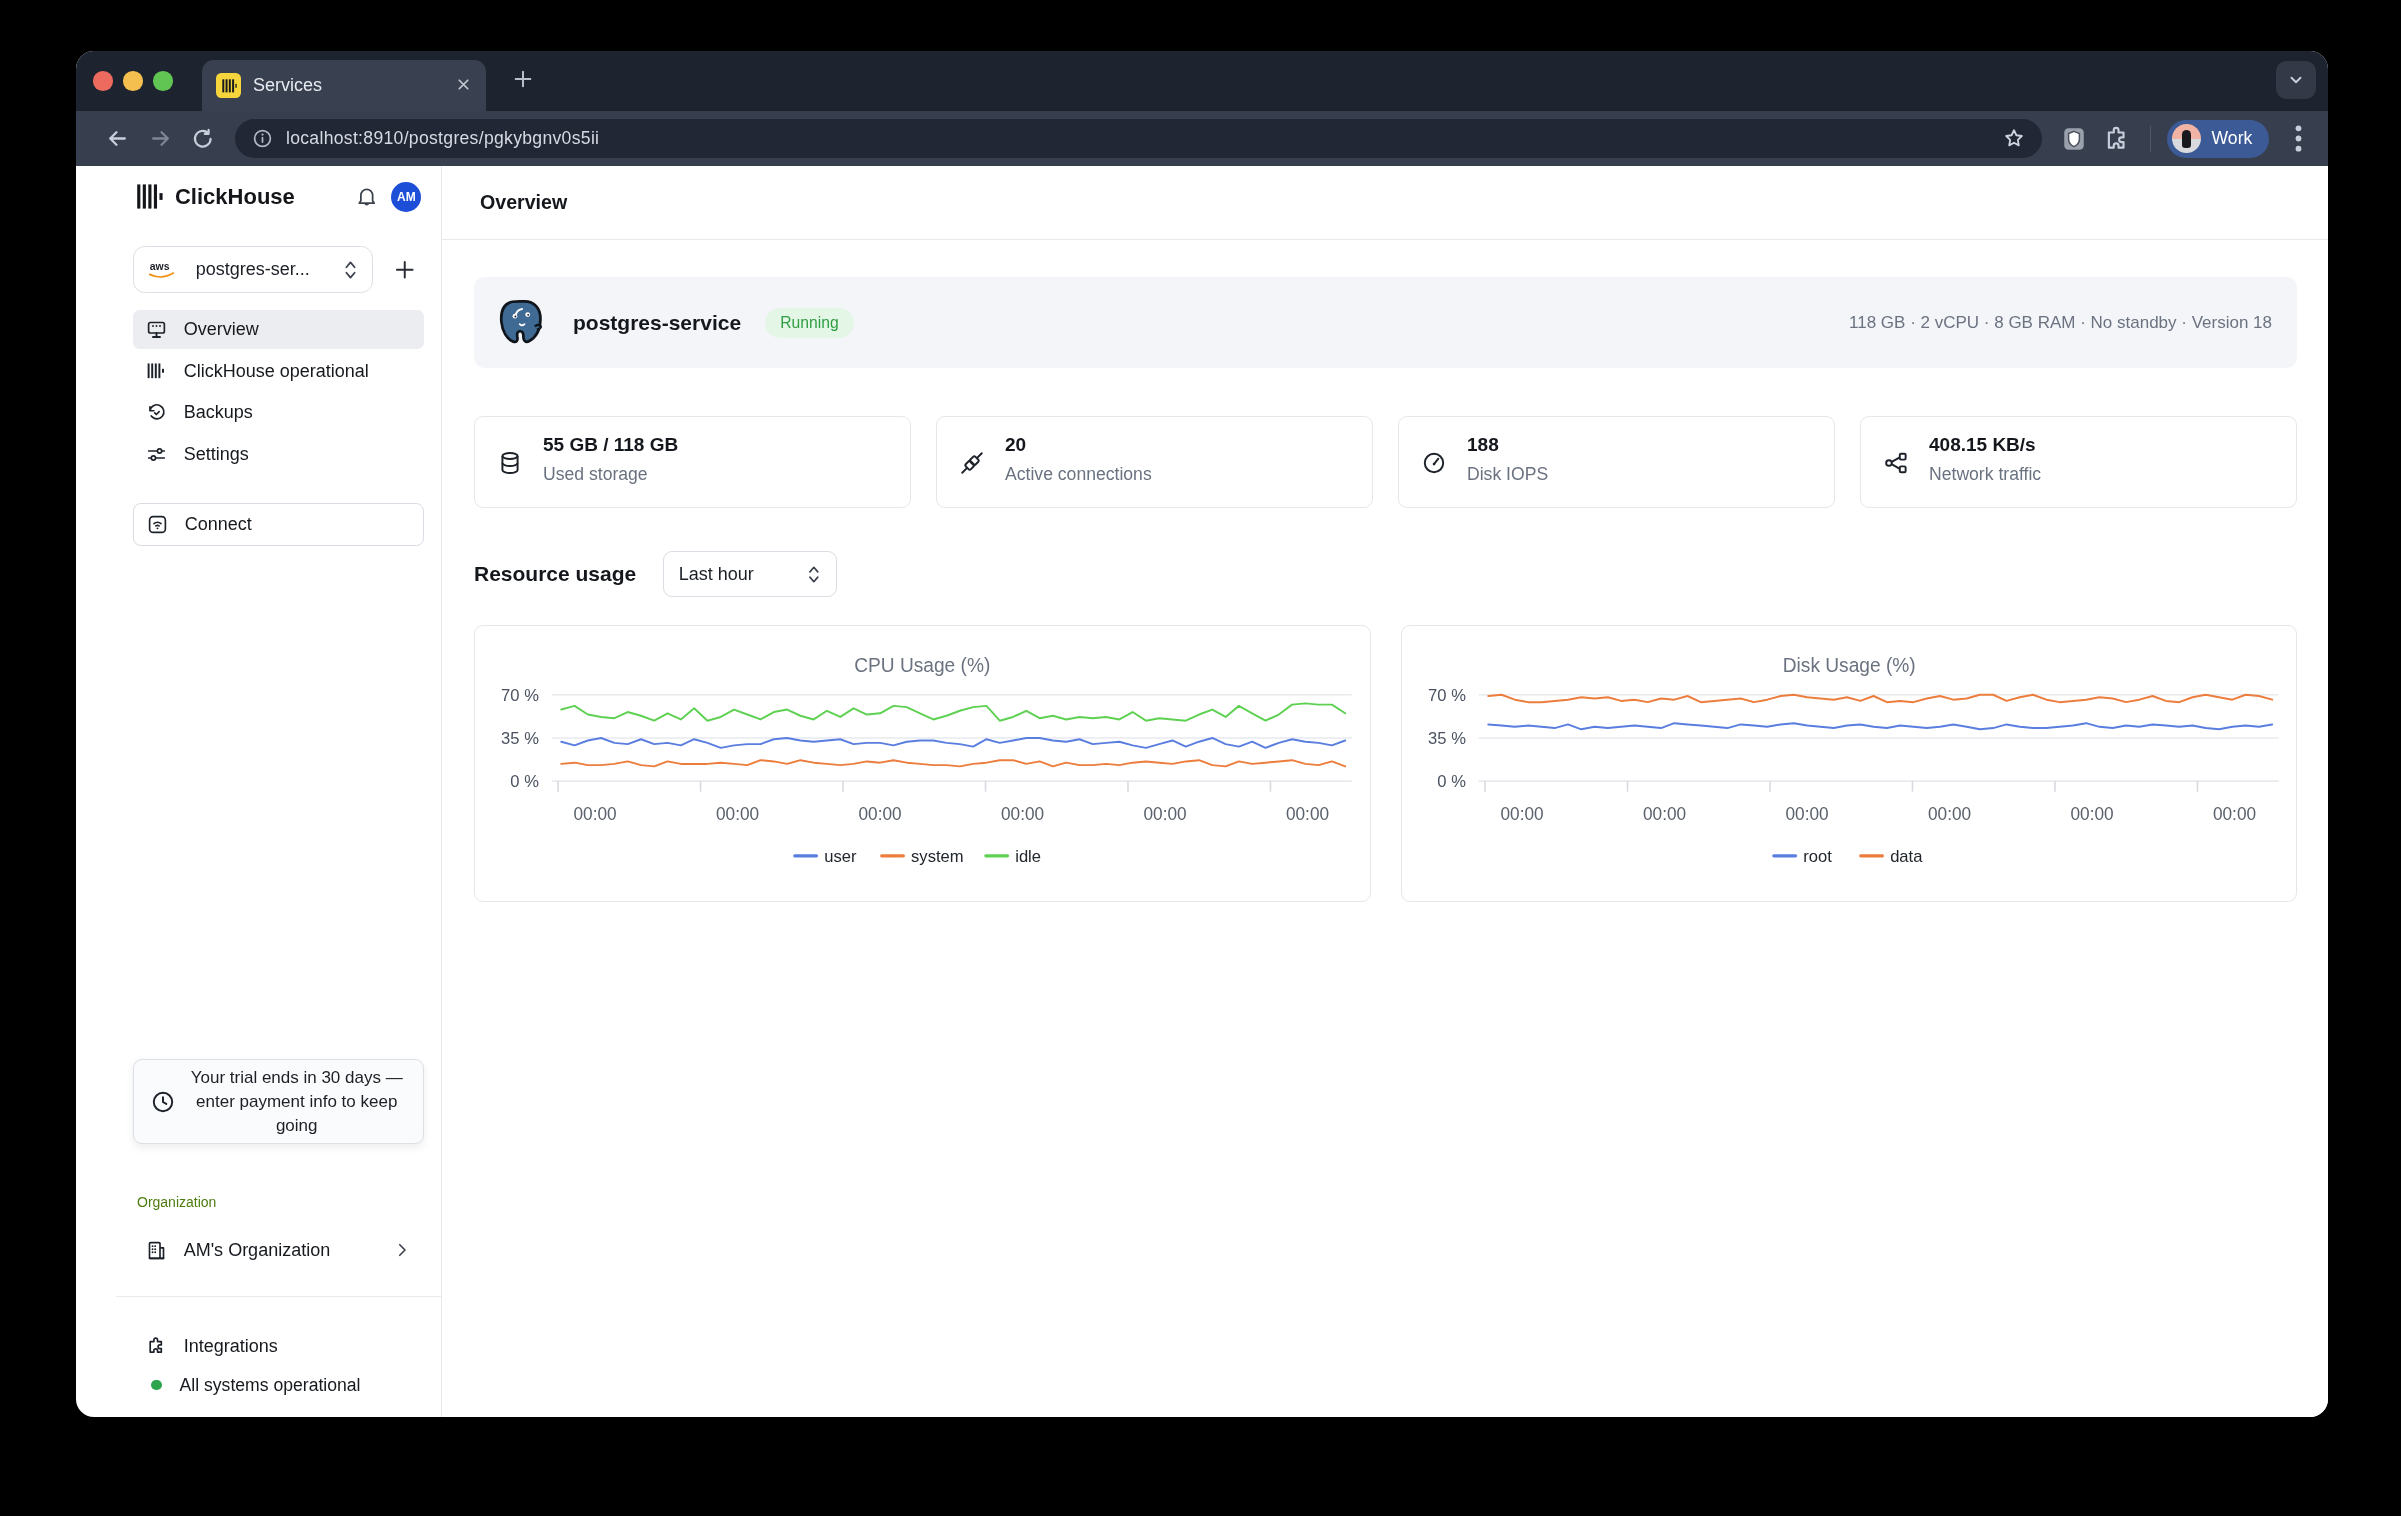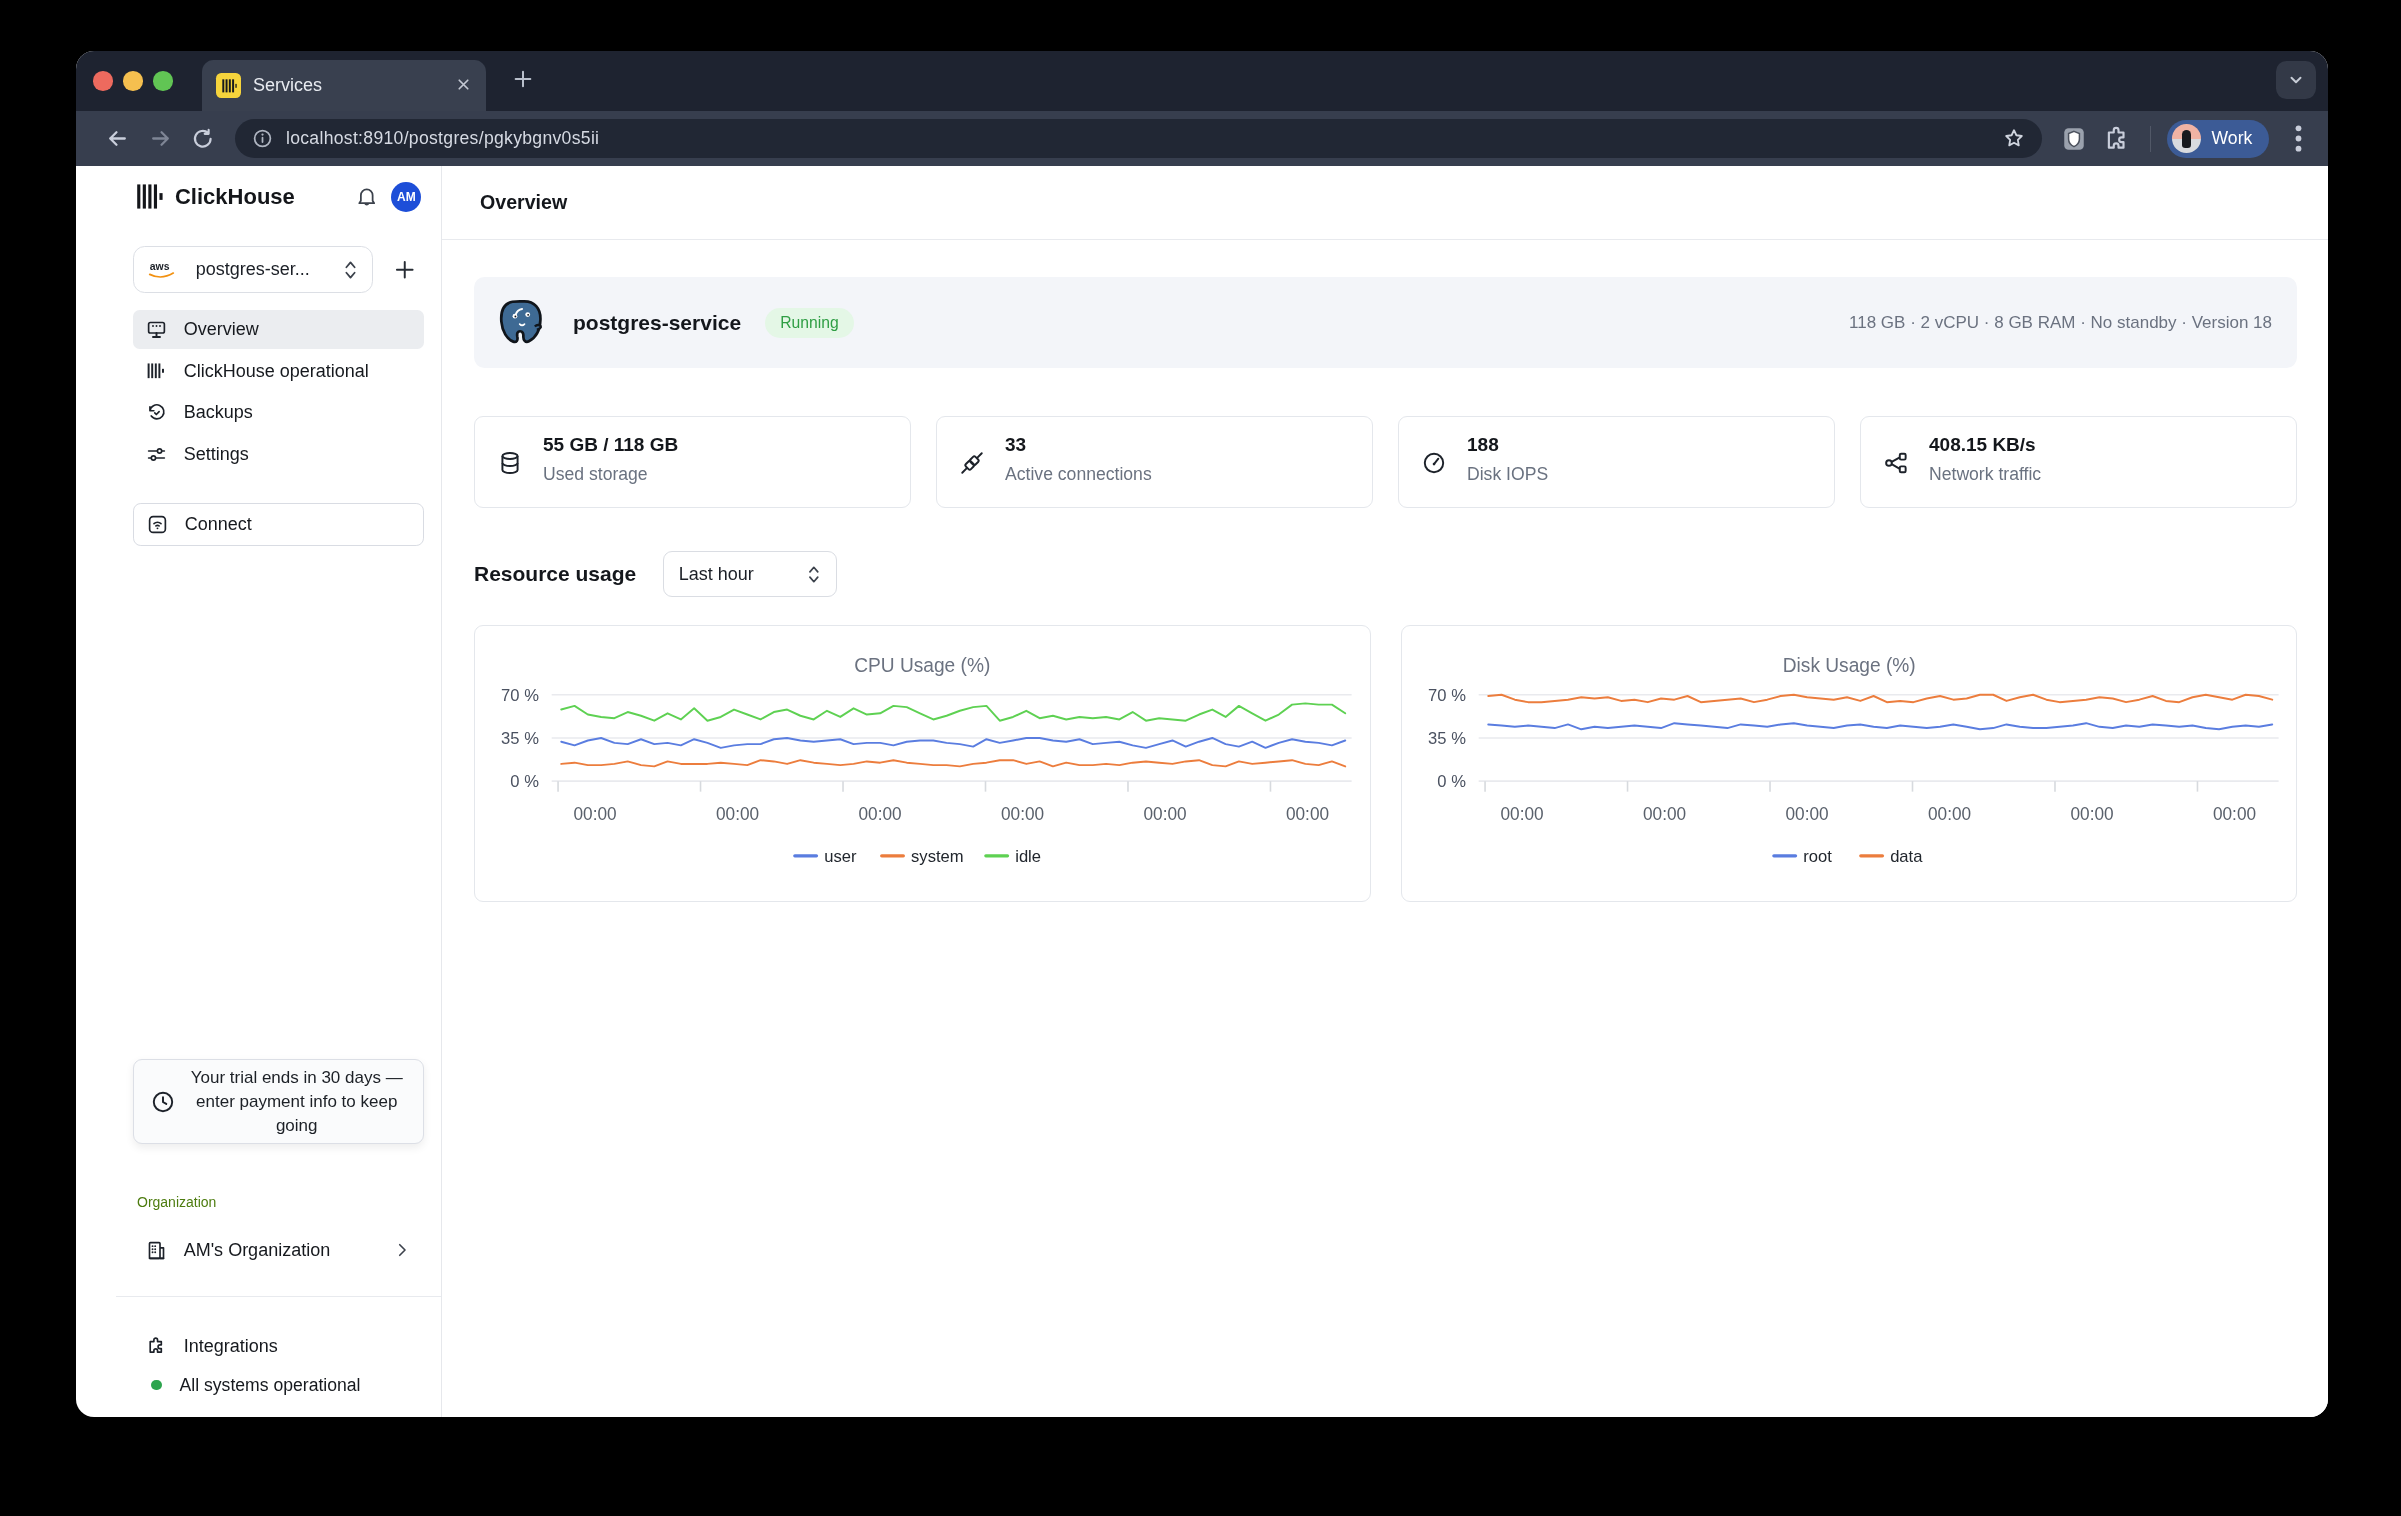--- a/index.html
+++ b/index.html
@@ -372,21 +372,21 @@
           </div>
           <div class="stat-card">
             <span class="stat-icon">
               <svg width="26" height="26" viewBox="0 0 24 24" fill="none" stroke="currentColor" stroke-width="1.8" stroke-linecap="round" stroke-linejoin="round">
                   <path d="M3 21 L7 17"></path>
                   <rect x="6.6" y="10.8" width="6.6" height="6.6" rx="1.6" transform="rotate(-45 9.9 14.1)"></rect>
                   <rect x="10.8" y="6.6" width="6.6" height="6.6" rx="1.6" transform="rotate(-45 14.1 9.9)"></rect>
                   <path d="M17 7 L21 3"></path>
                 </svg>
             </span>
-            <span class="stat-value">33</span>
+            <span class="stat-value">20</span>
             <span class="stat-label">Active connections</span>
           </div>
           <div class="stat-card">
             <span class="stat-icon">
               <svg width="26" height="26" viewBox="0 0 24 24" fill="none" stroke="currentColor" stroke-width="1.8" stroke-linecap="round">
                   <circle cx="12" cy="12" r="8.5"></circle>
                   <path d="M12 13 L16 8"></path>
                   <circle cx="12" cy="13" r="1.2" fill="currentColor" stroke="none"></circle>
                 </svg>
             </span>

